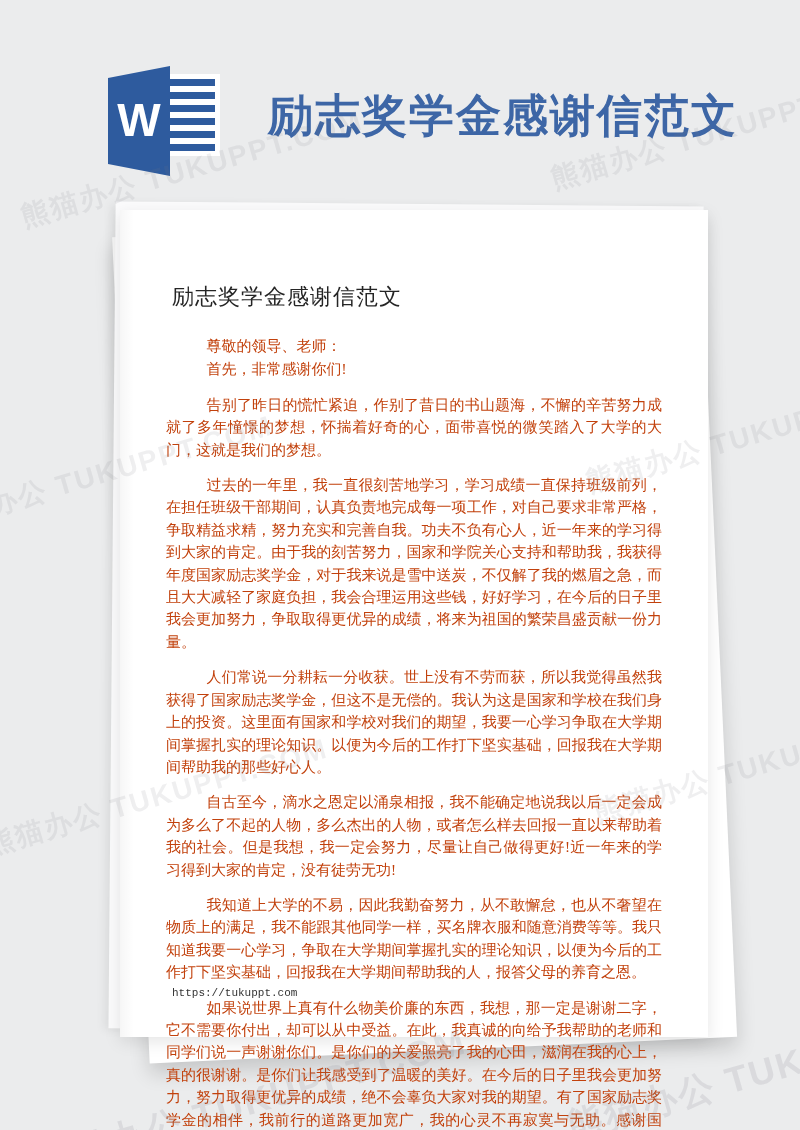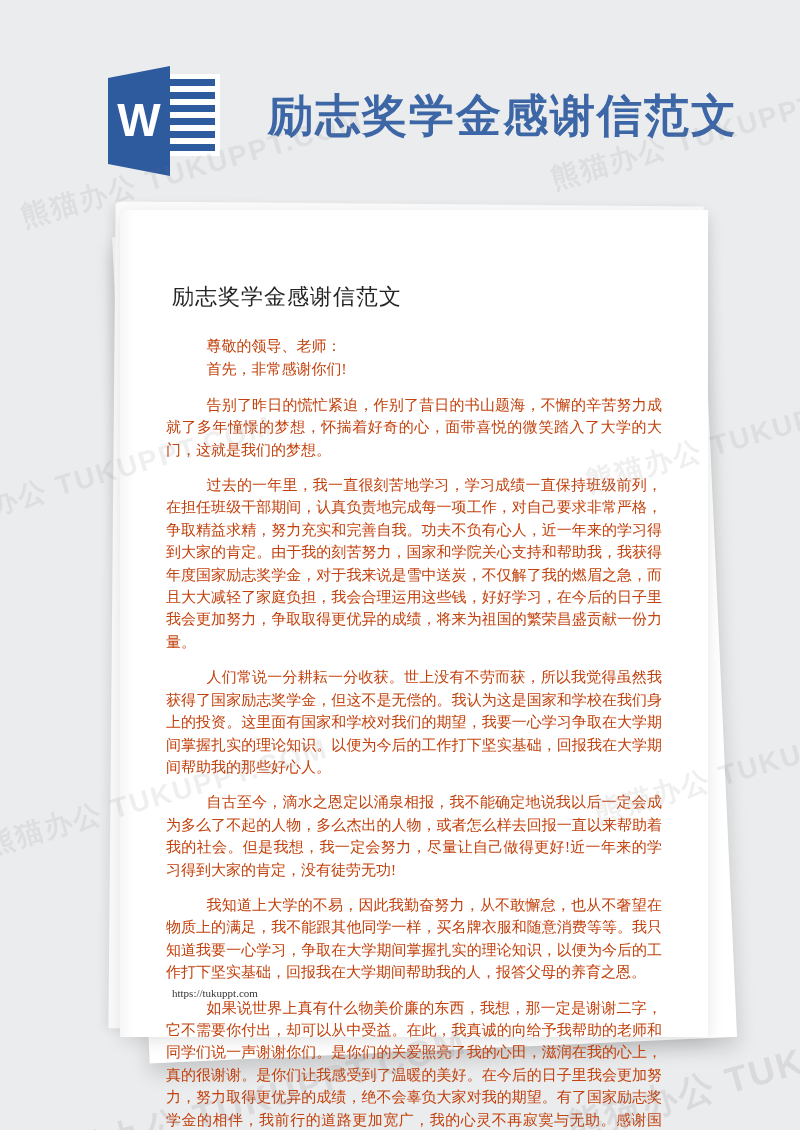--- a/index.html
+++ b/index.html
@@ -75,21 +75,21 @@
   .doc-line, .doc-para {
     font-size: 15px; line-height: 22.4px; text-align: justify;
     text-indent: 2.7em; color: #c2410c;
   }
   .doc-salutation { margin-top: 23px; }
   .doc-opening { margin-top: 1px; }
   .doc-para { margin-top: 13px; }
 
   .doc-footer {
     position: absolute; left: 52px; bottom: 38px;
-    font-family: Liberation Serif, serif;
+    font-family: Liberation Mono, monospace;
     font-size: 11px; color: #333333; text-indent: 0;
   }
 
   
   .wm {
     position: absolute; z-index: 9; pointer-events: none;
     transform: rotate(-16deg);
     font-family: "Liberation Sans", sans-serif;
     font-weight: bold; font-size: 28px; letter-spacing: 2px;
     color: rgba(120, 124, 134, 0.12);

